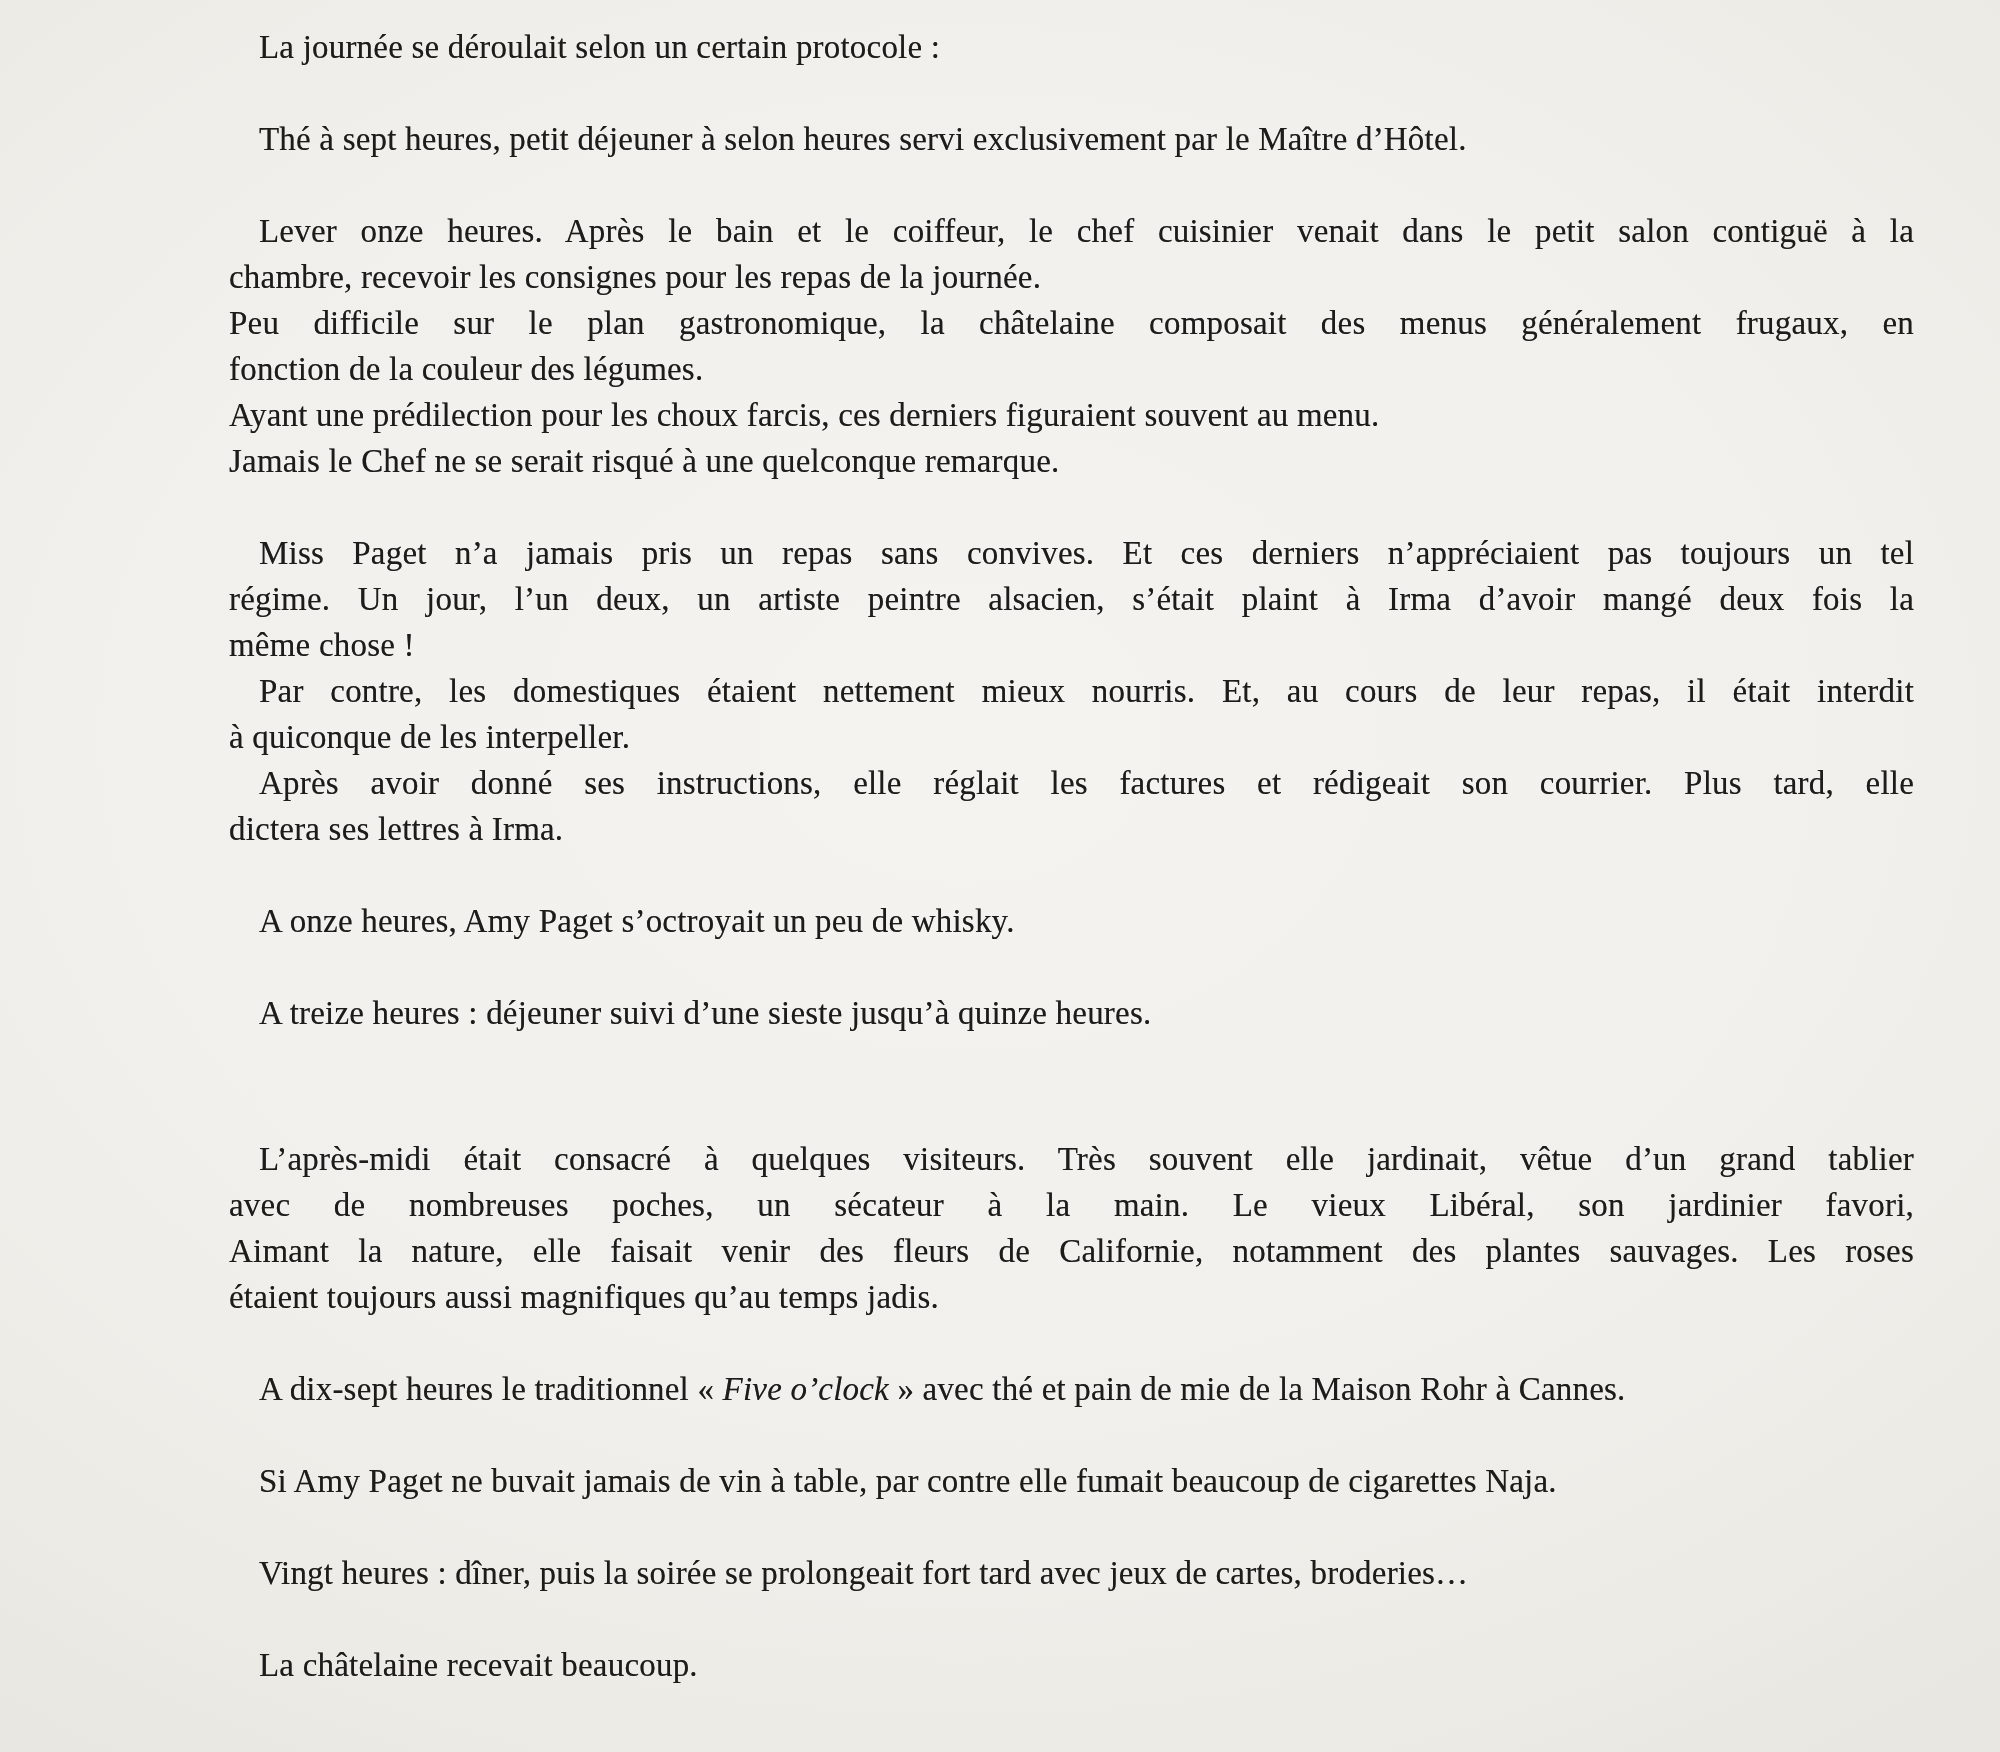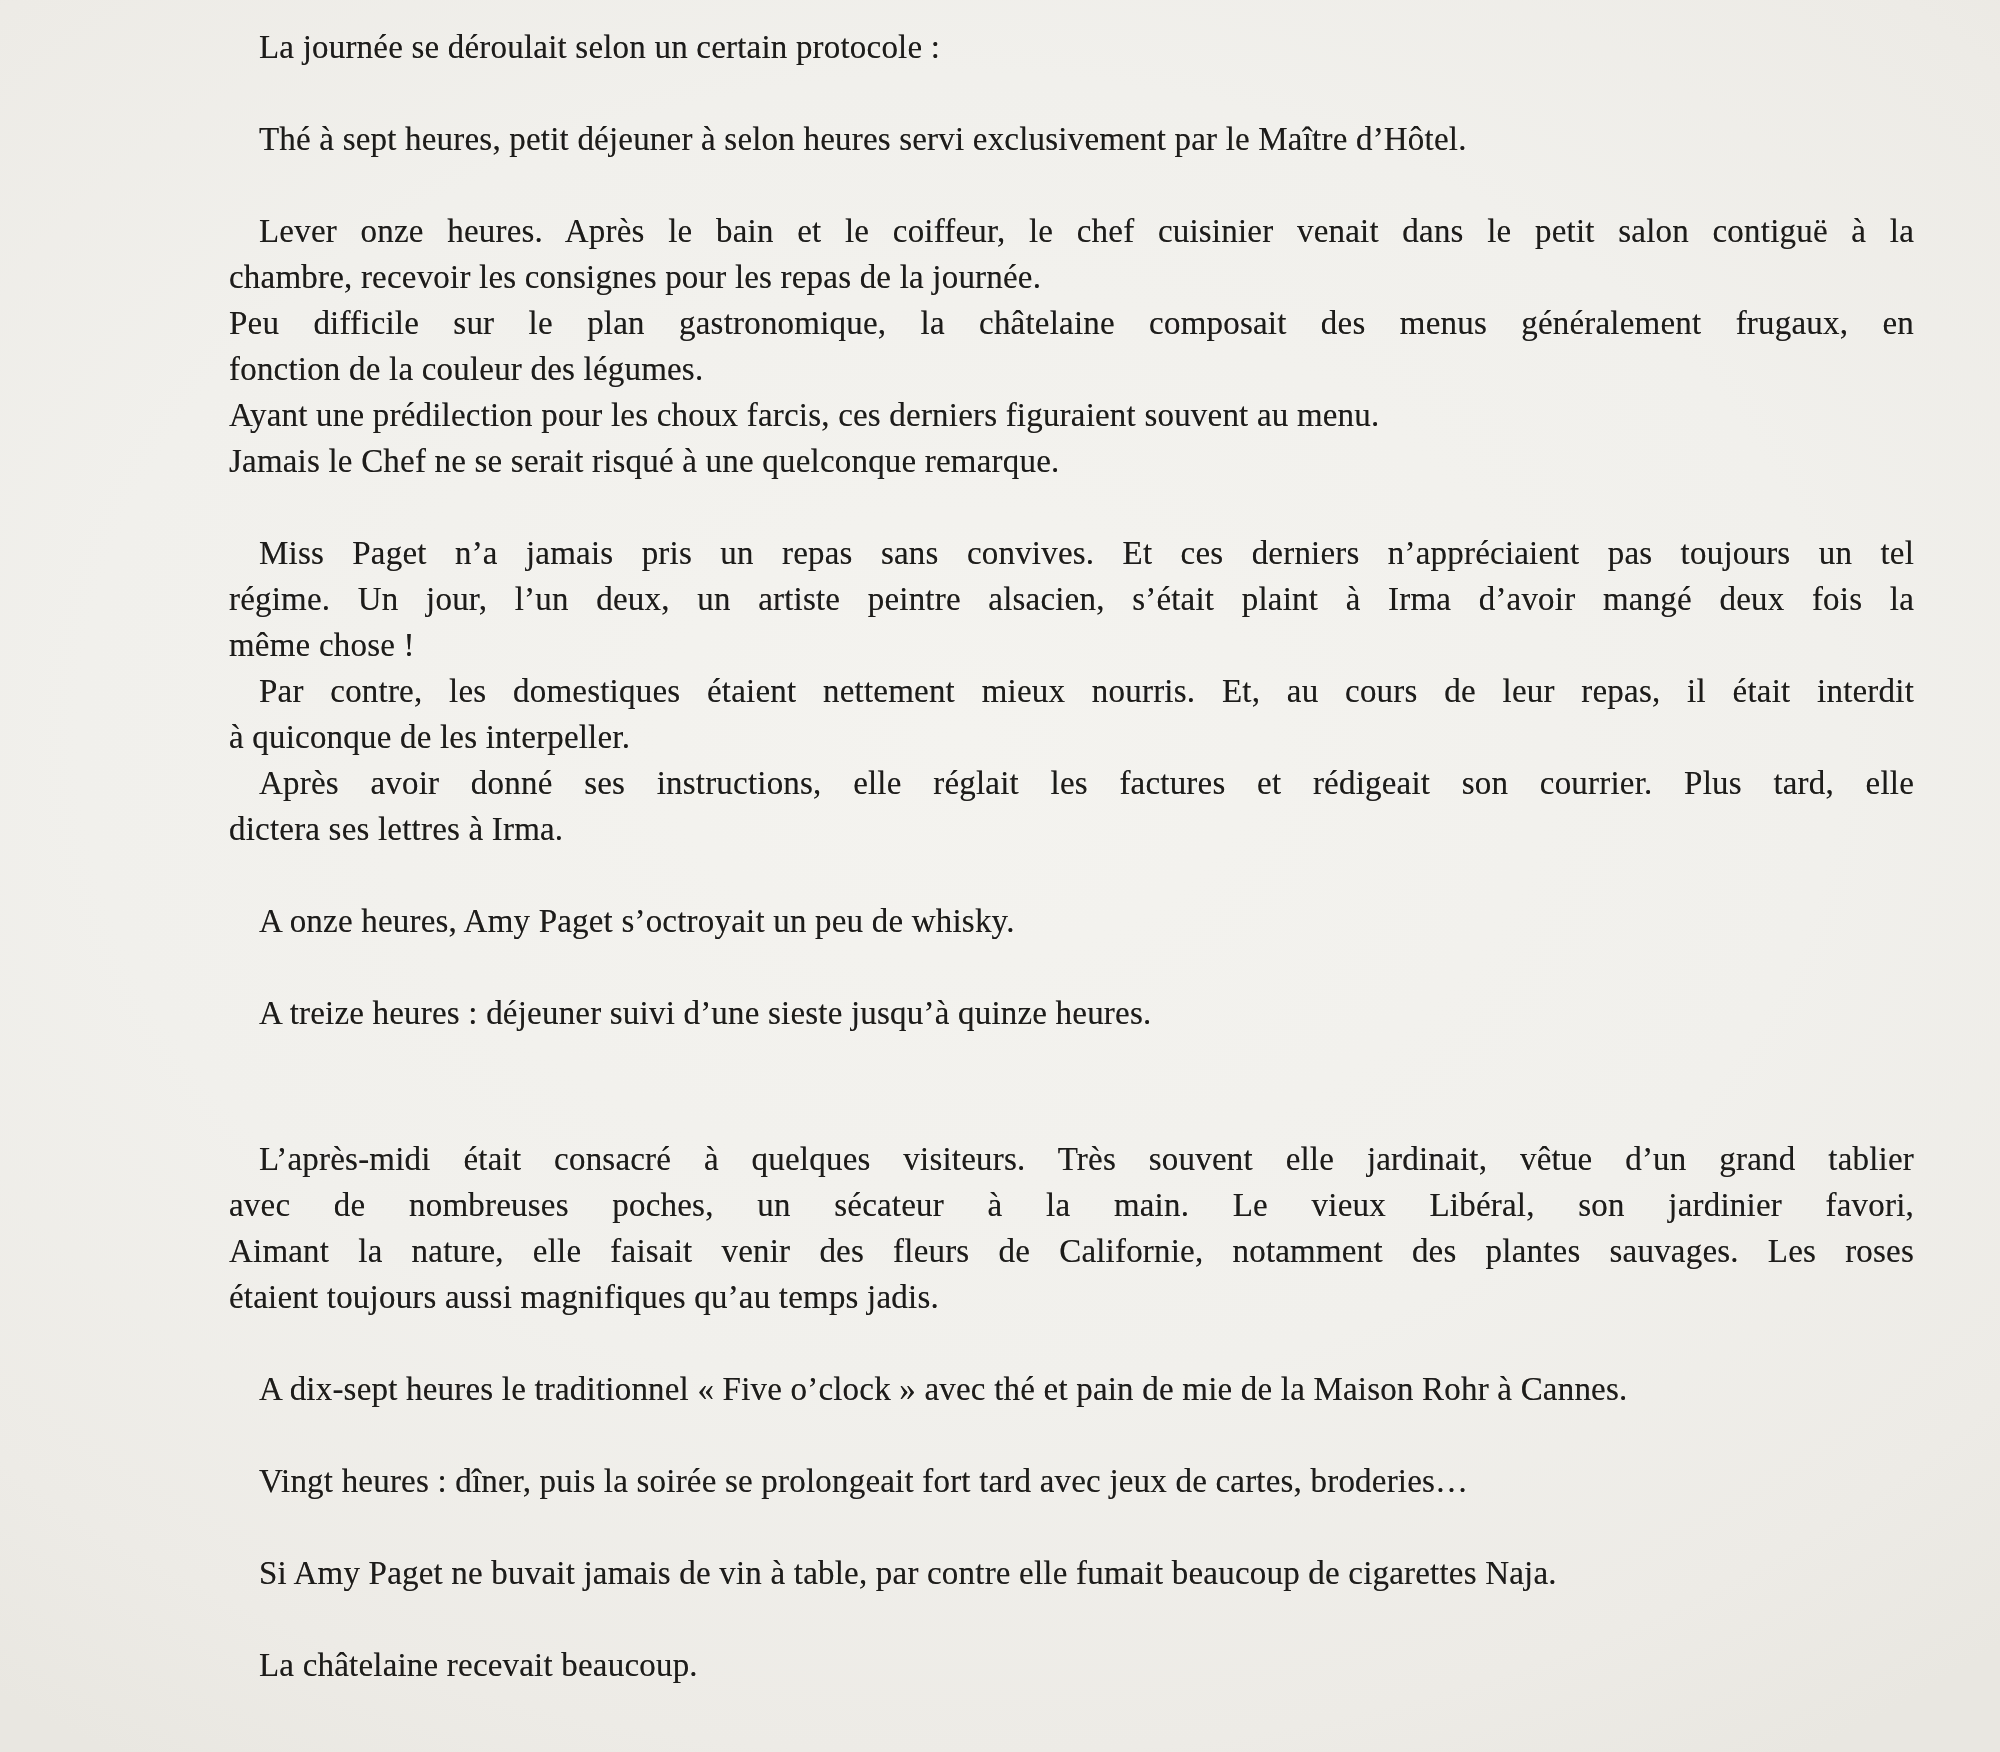--- a/index.html
+++ b/index.html
@@ -25,21 +25,21 @@
     letter-spacing:0.2px;
     text-shadow:0 0 0.6px rgba(25,24,22,0.55);
     margin-left:24px;
   }
   .p { margin:0; padding:0; }
   .line { text-align:left; }
   .line.j { text-align:justify; text-align-last:justify; }
   .line.ind { text-indent:30px; }
   .g1 { margin-top:46px; }
   .g2 { margin-top:100px; }
-  .it { }
+  .it { font-style:italic; }
 </style>
 </head>
 <body>
 
 <div class="page">
   <div class="text-block">
 
     <div class="p">
       <div class="line ind">La journée se déroulait selon un certain protocole&nbsp;:</div>
     </div>
@@ -98,25 +98,25 @@
     <div class="p">
       <div class="line j">Aimant la nature, elle faisait venir des fleurs de Californie, notamment des plantes sauvages. Les roses</div>
       <div class="line">étaient toujours aussi magnifiques qu’au temps jadis.</div>
     </div>
 
     <div class="p g1">
       <div class="line ind"><span>A dix-sept heures le traditionnel «&nbsp;</span><span class="it">Five o’clock</span><span>&nbsp;» avec thé et pain de mie de la Maison Rohr à Cannes.</span></div>
     </div>
 
     <div class="p g1">
-      <div class="line ind">Vingt heures&nbsp;: dîner, puis la soirée se prolongeait fort tard avec jeux de cartes, broderies…</div>
+      <div class="line ind">Si Amy Paget ne buvait jamais de vin à table, par contre elle fumait beaucoup de cigarettes Naja.</div>
     </div>
 
     <div class="p g1">
-      <div class="line ind">Si Amy Paget ne buvait jamais de vin à table, par contre elle fumait beaucoup de cigarettes Naja.</div>
+      <div class="line ind">Vingt heures&nbsp;: dîner, puis la soirée se prolongeait fort tard avec jeux de cartes, broderies…</div>
     </div>
 
     <div class="p g1">
       <div class="line ind">La châtelaine recevait beaucoup.</div>
     </div>
 
   </div>
 </div>
 
 </body></html>

